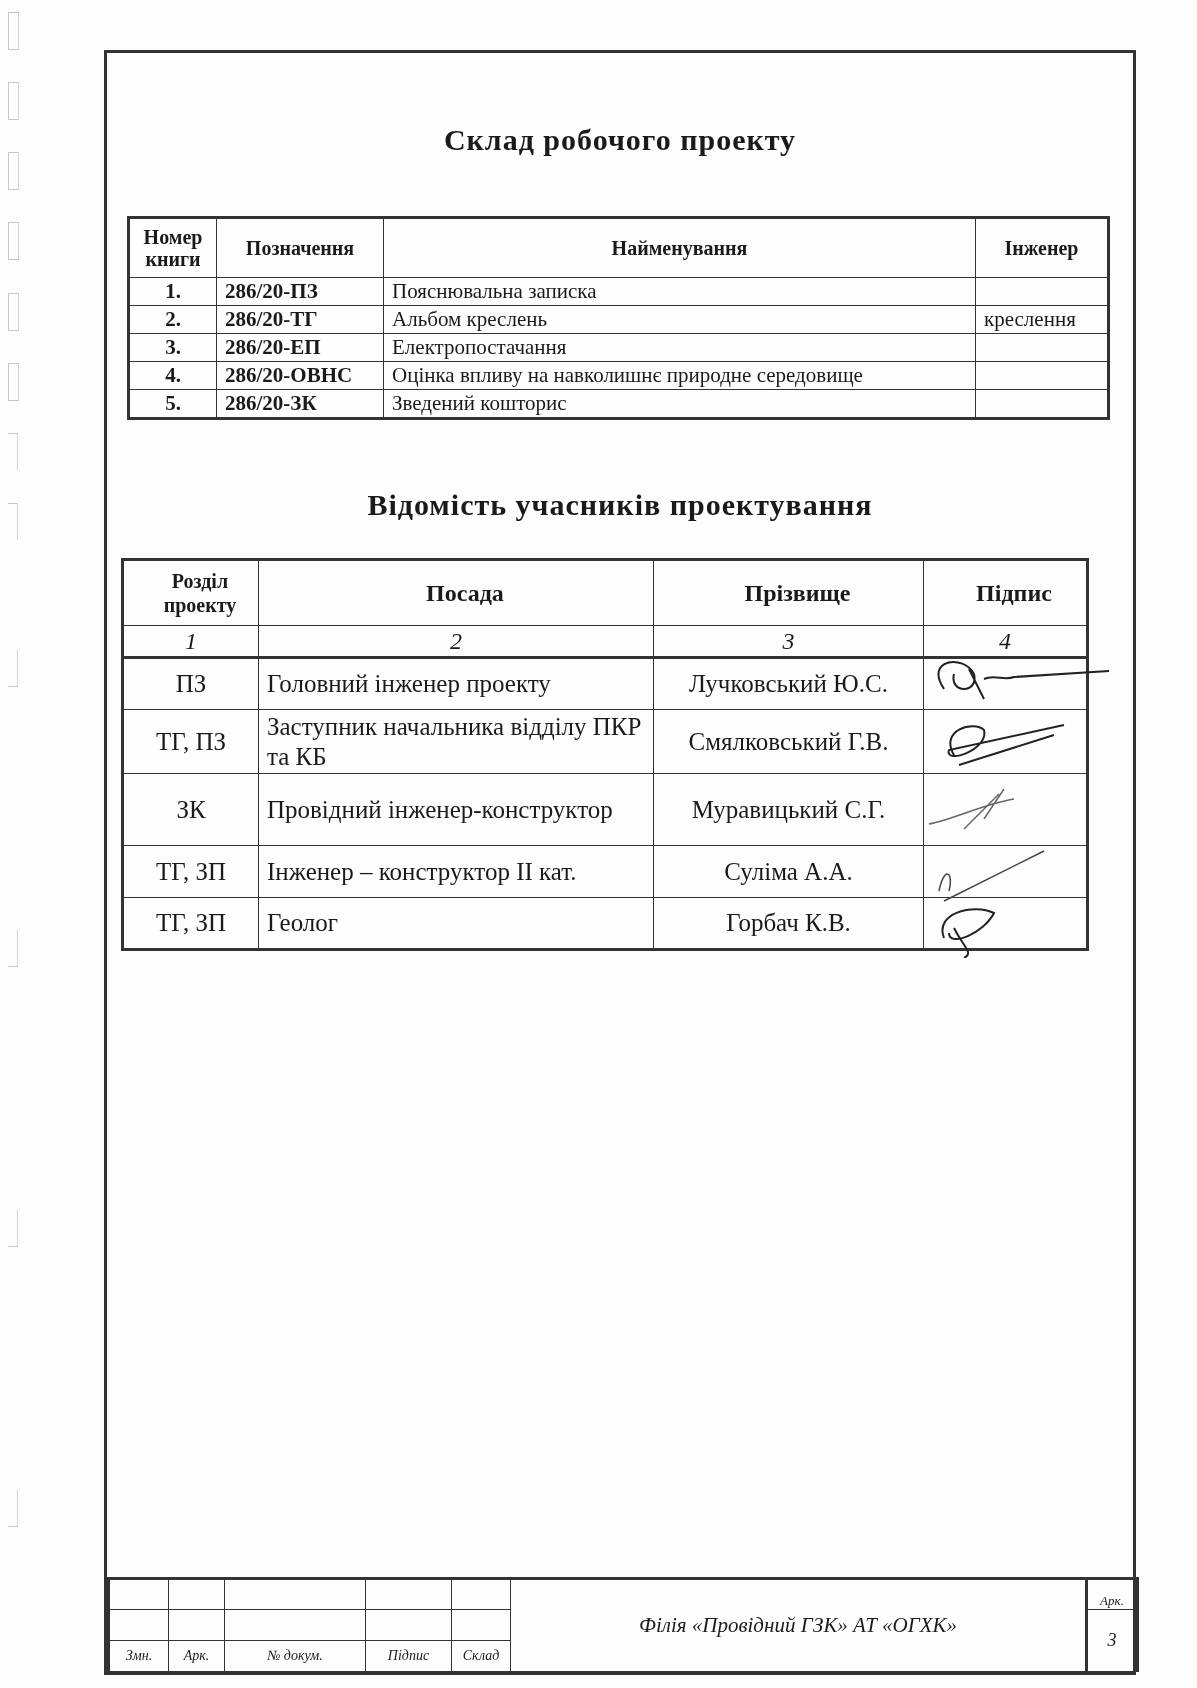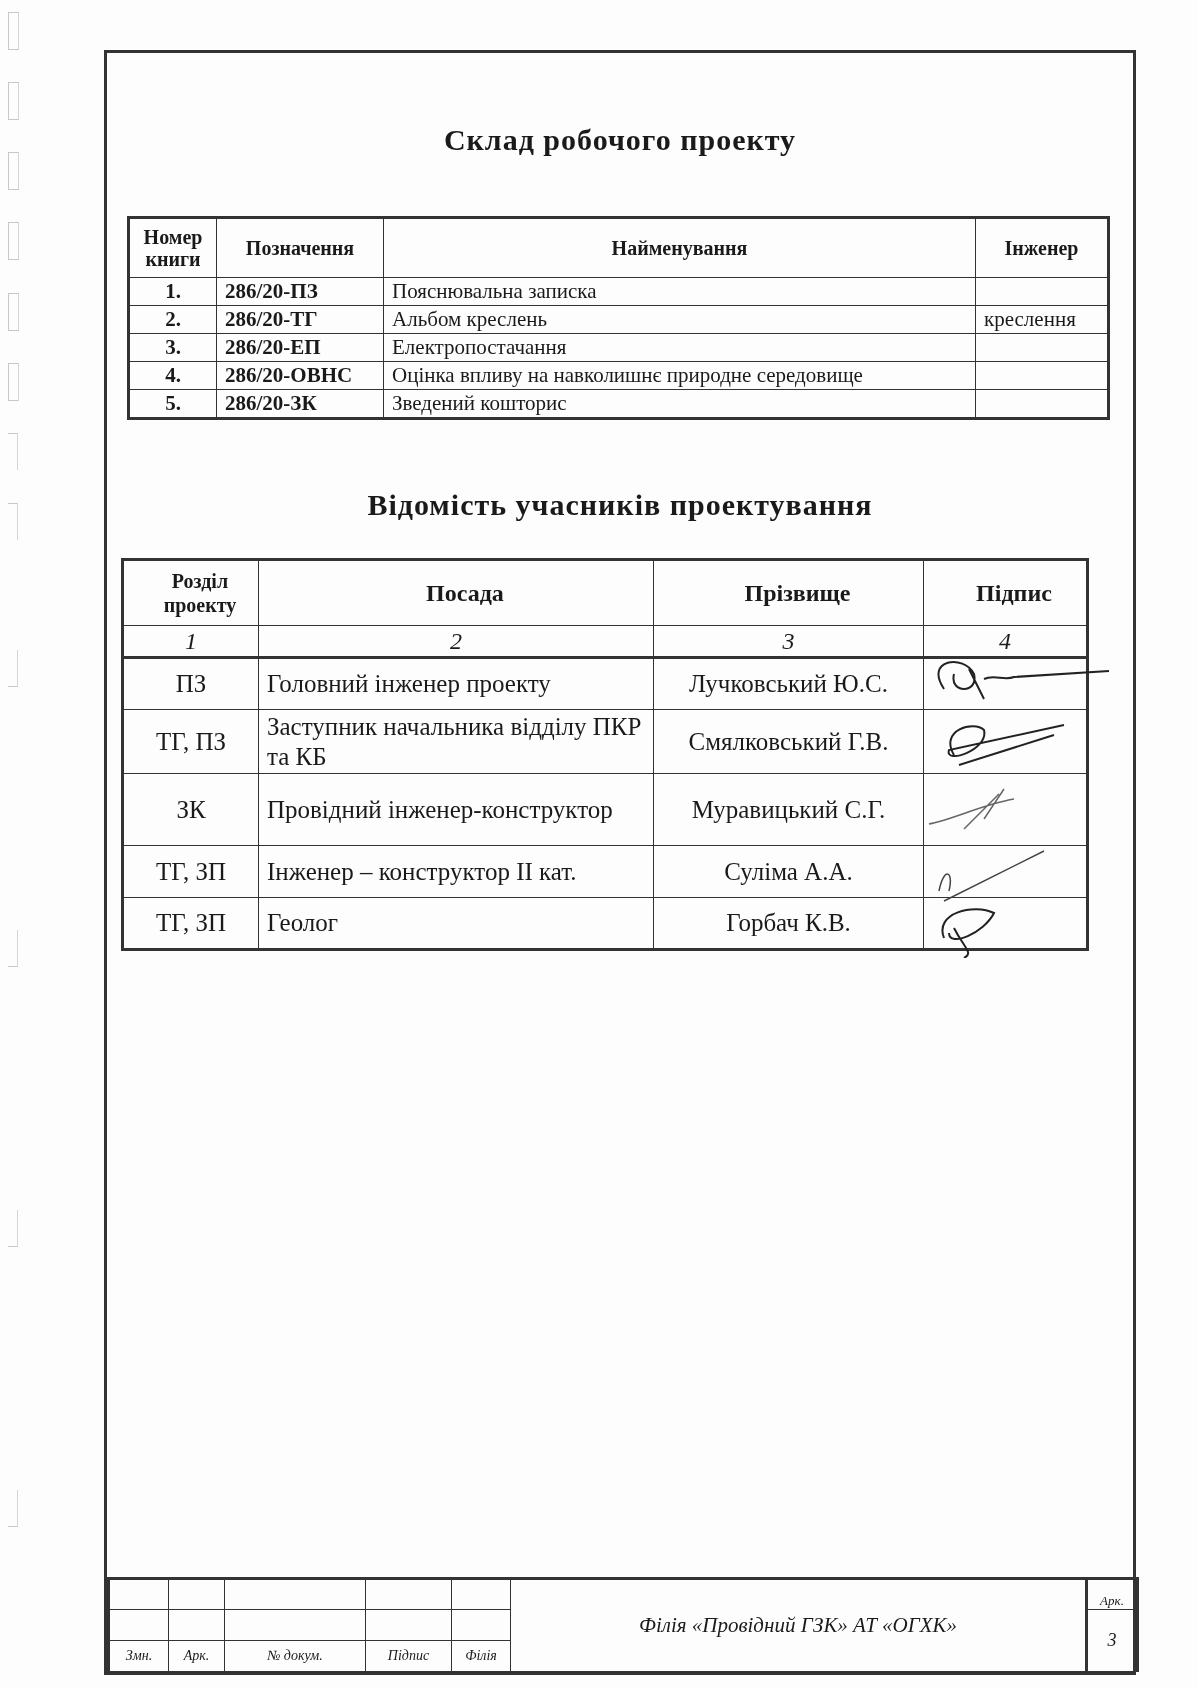--- a/index.html
+++ b/index.html
@@ -176,18 +176,18 @@
             <td></td>
             <td></td>
             <td></td>
         <td rowspan="2" style="font-size:18px;border-left:3px solid #333">3</td>
       </tr>
       <tr style="height:24px">
         <td>Змн.</td>
         <td>Арк.</td>
         <td>№ докум.</td>
         <td>Підпис</td>
-        <td>Філія</td>
+        <td>Склад</td>
       </tr>
     </tbody>
       </table>
   </div>
 </div>
 
 </body></html>

